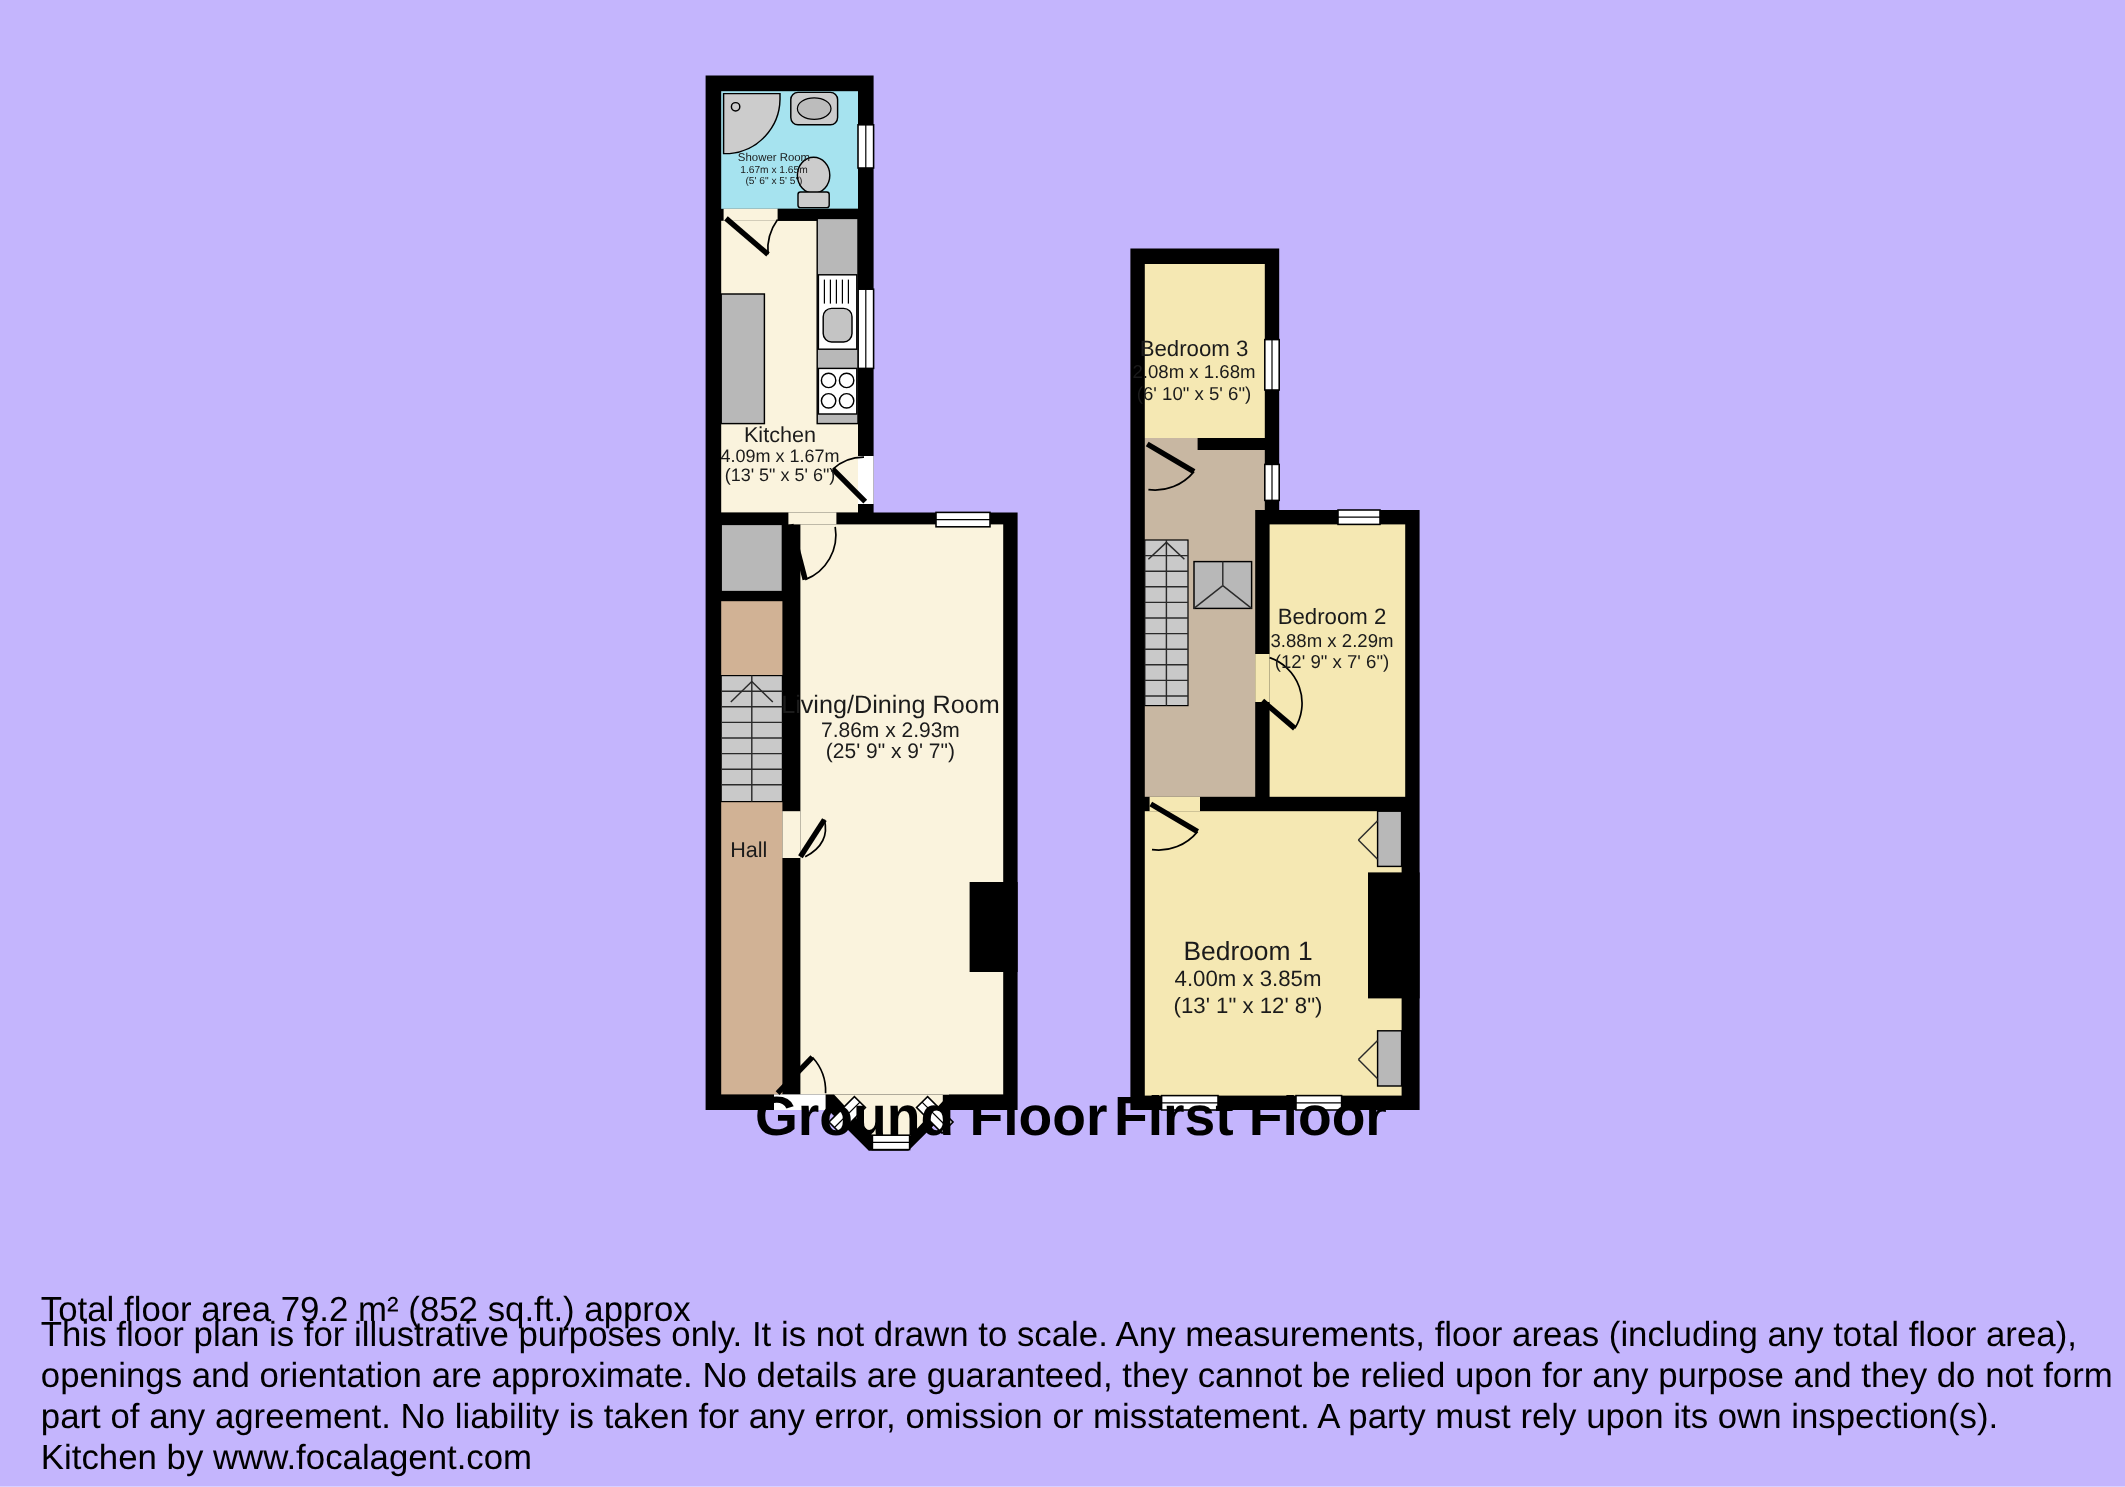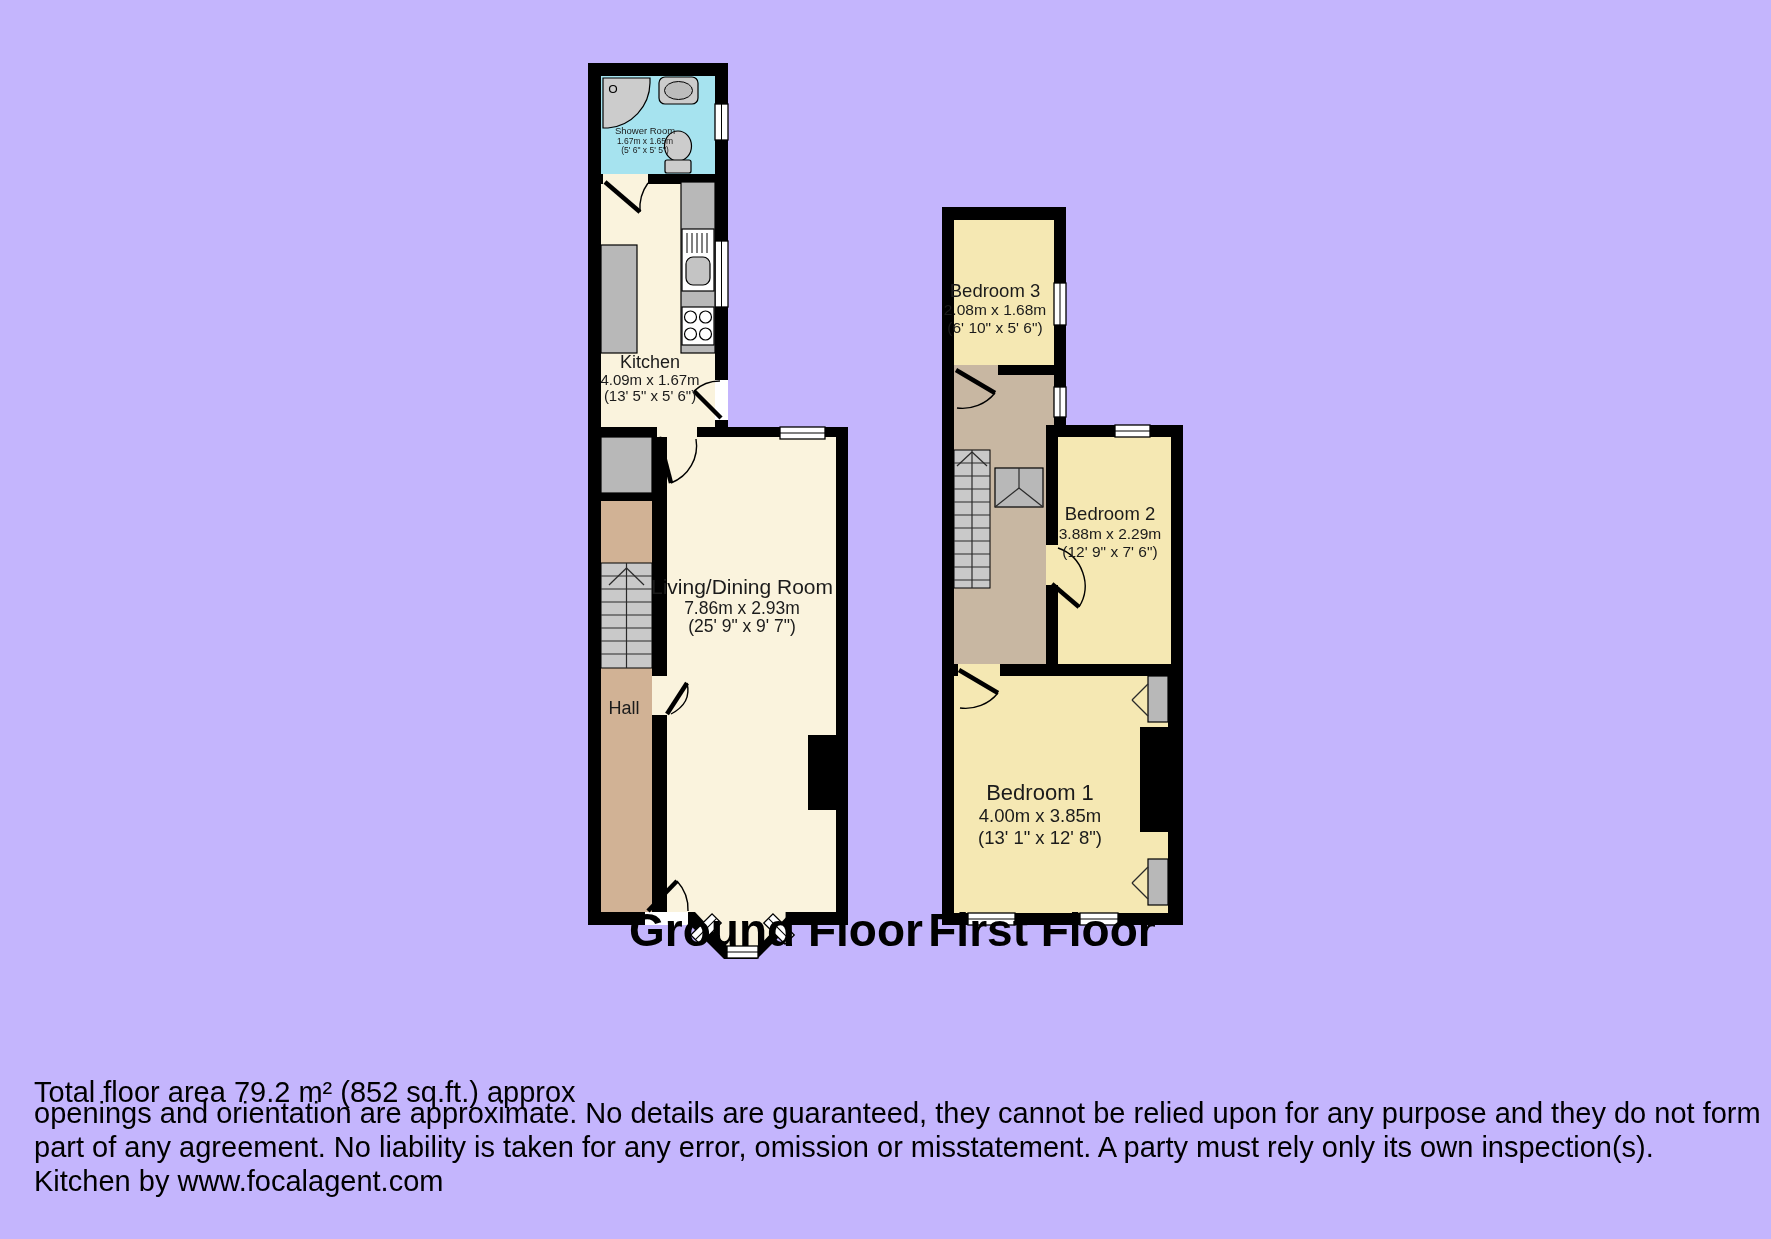--- a/index.html
+++ b/index.html
@@ -268,17 +268,18 @@
       <text class="room-dims t-bed1-dims" x="1040" y="822">4.00m x 3.85m</text>
       <text class="room-dims t-bed1-dims" x="1040" y="844">(13' 1" x 12' 8")</text>
     </g>
 
     <text class="floor-title" x="776" y="946">Ground Floor</text>
     <text class="floor-title" x="1042" y="946">First Floor</text>
   </svg>
 
   <div class="footer-text total-area">Total floor area 79.2 m² (852 sq.ft.) approx</div>
   <div class="footer-text disclaimer">
+    <div>This floor plan is for illustrative purposes only. It is not drawn to scale. Any measurements, floor areas (including any total floor area),</div>
     <div>openings and orientation are approximate. No details are guaranteed, they cannot be relied upon for any purpose and they do not form</div>
-    <div>part of any agreement. No liability is taken for any error, omission or misstatement. A party must rely only its own inspection(s).</div>
+    <div>part of any agreement. No liability is taken for any error, omission or misstatement. A party must rely upon its own inspection(s).</div>
     <div>Kitchen by www.focalagent.com</div>
   </div>
 </div>
 
 </body></html>

